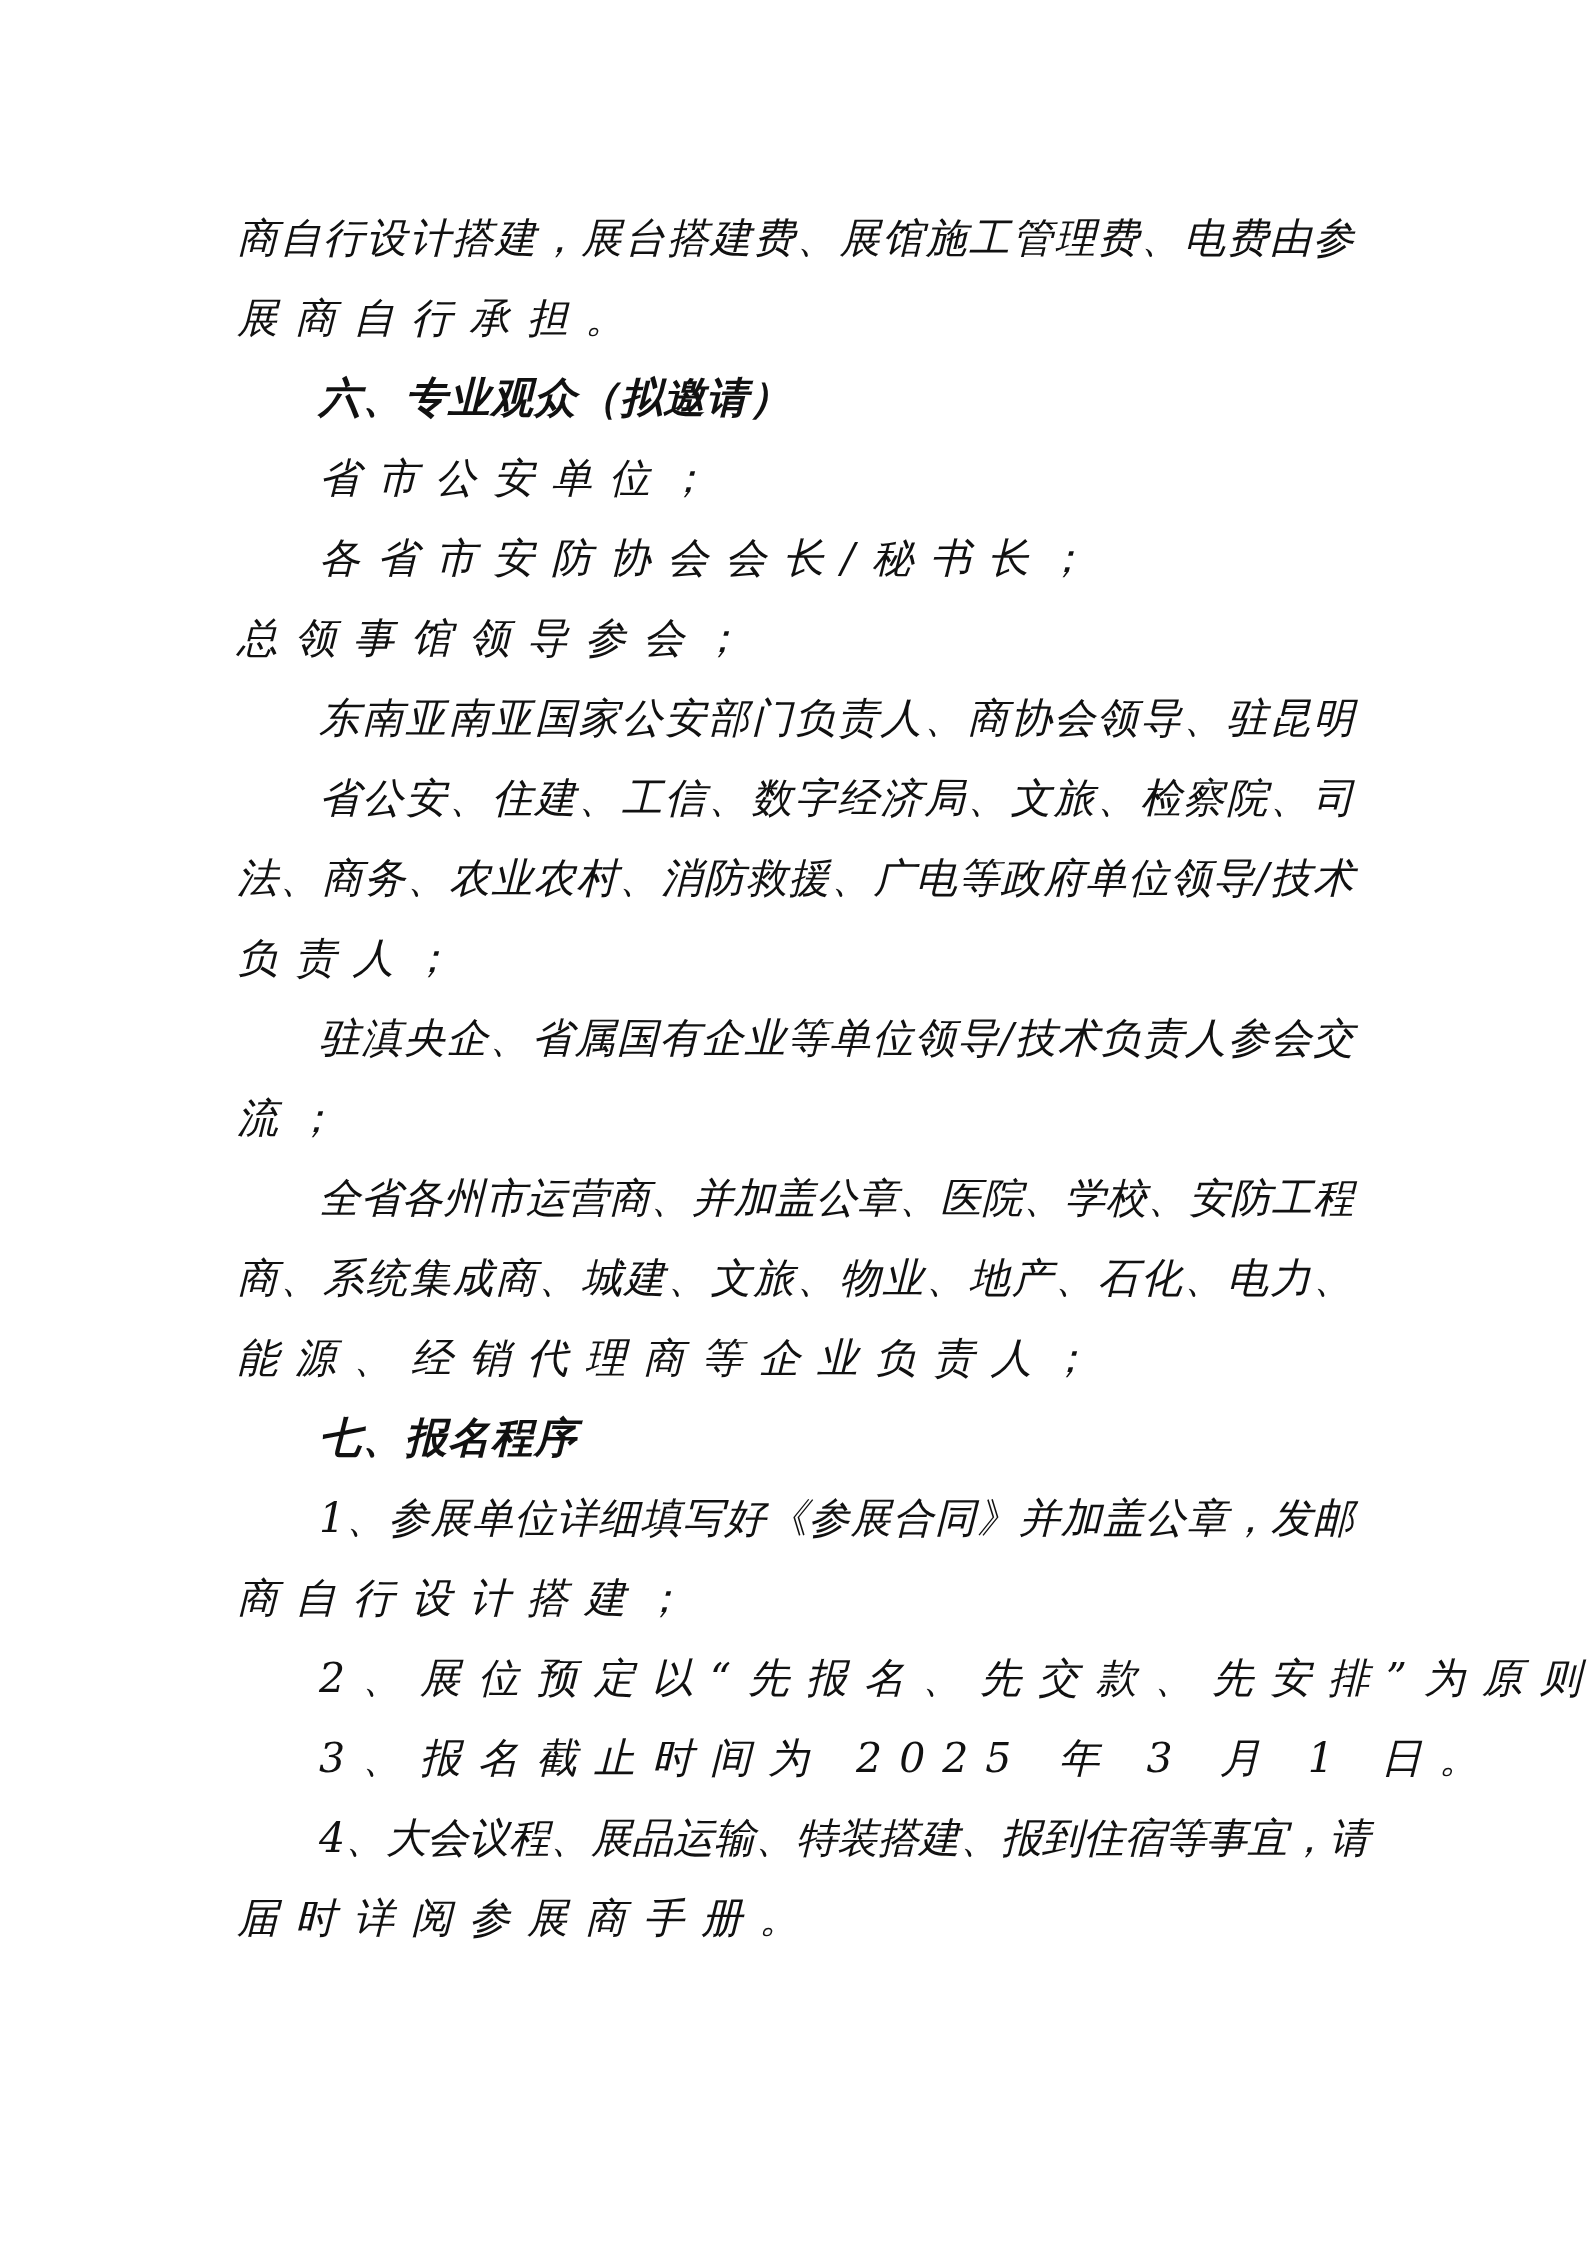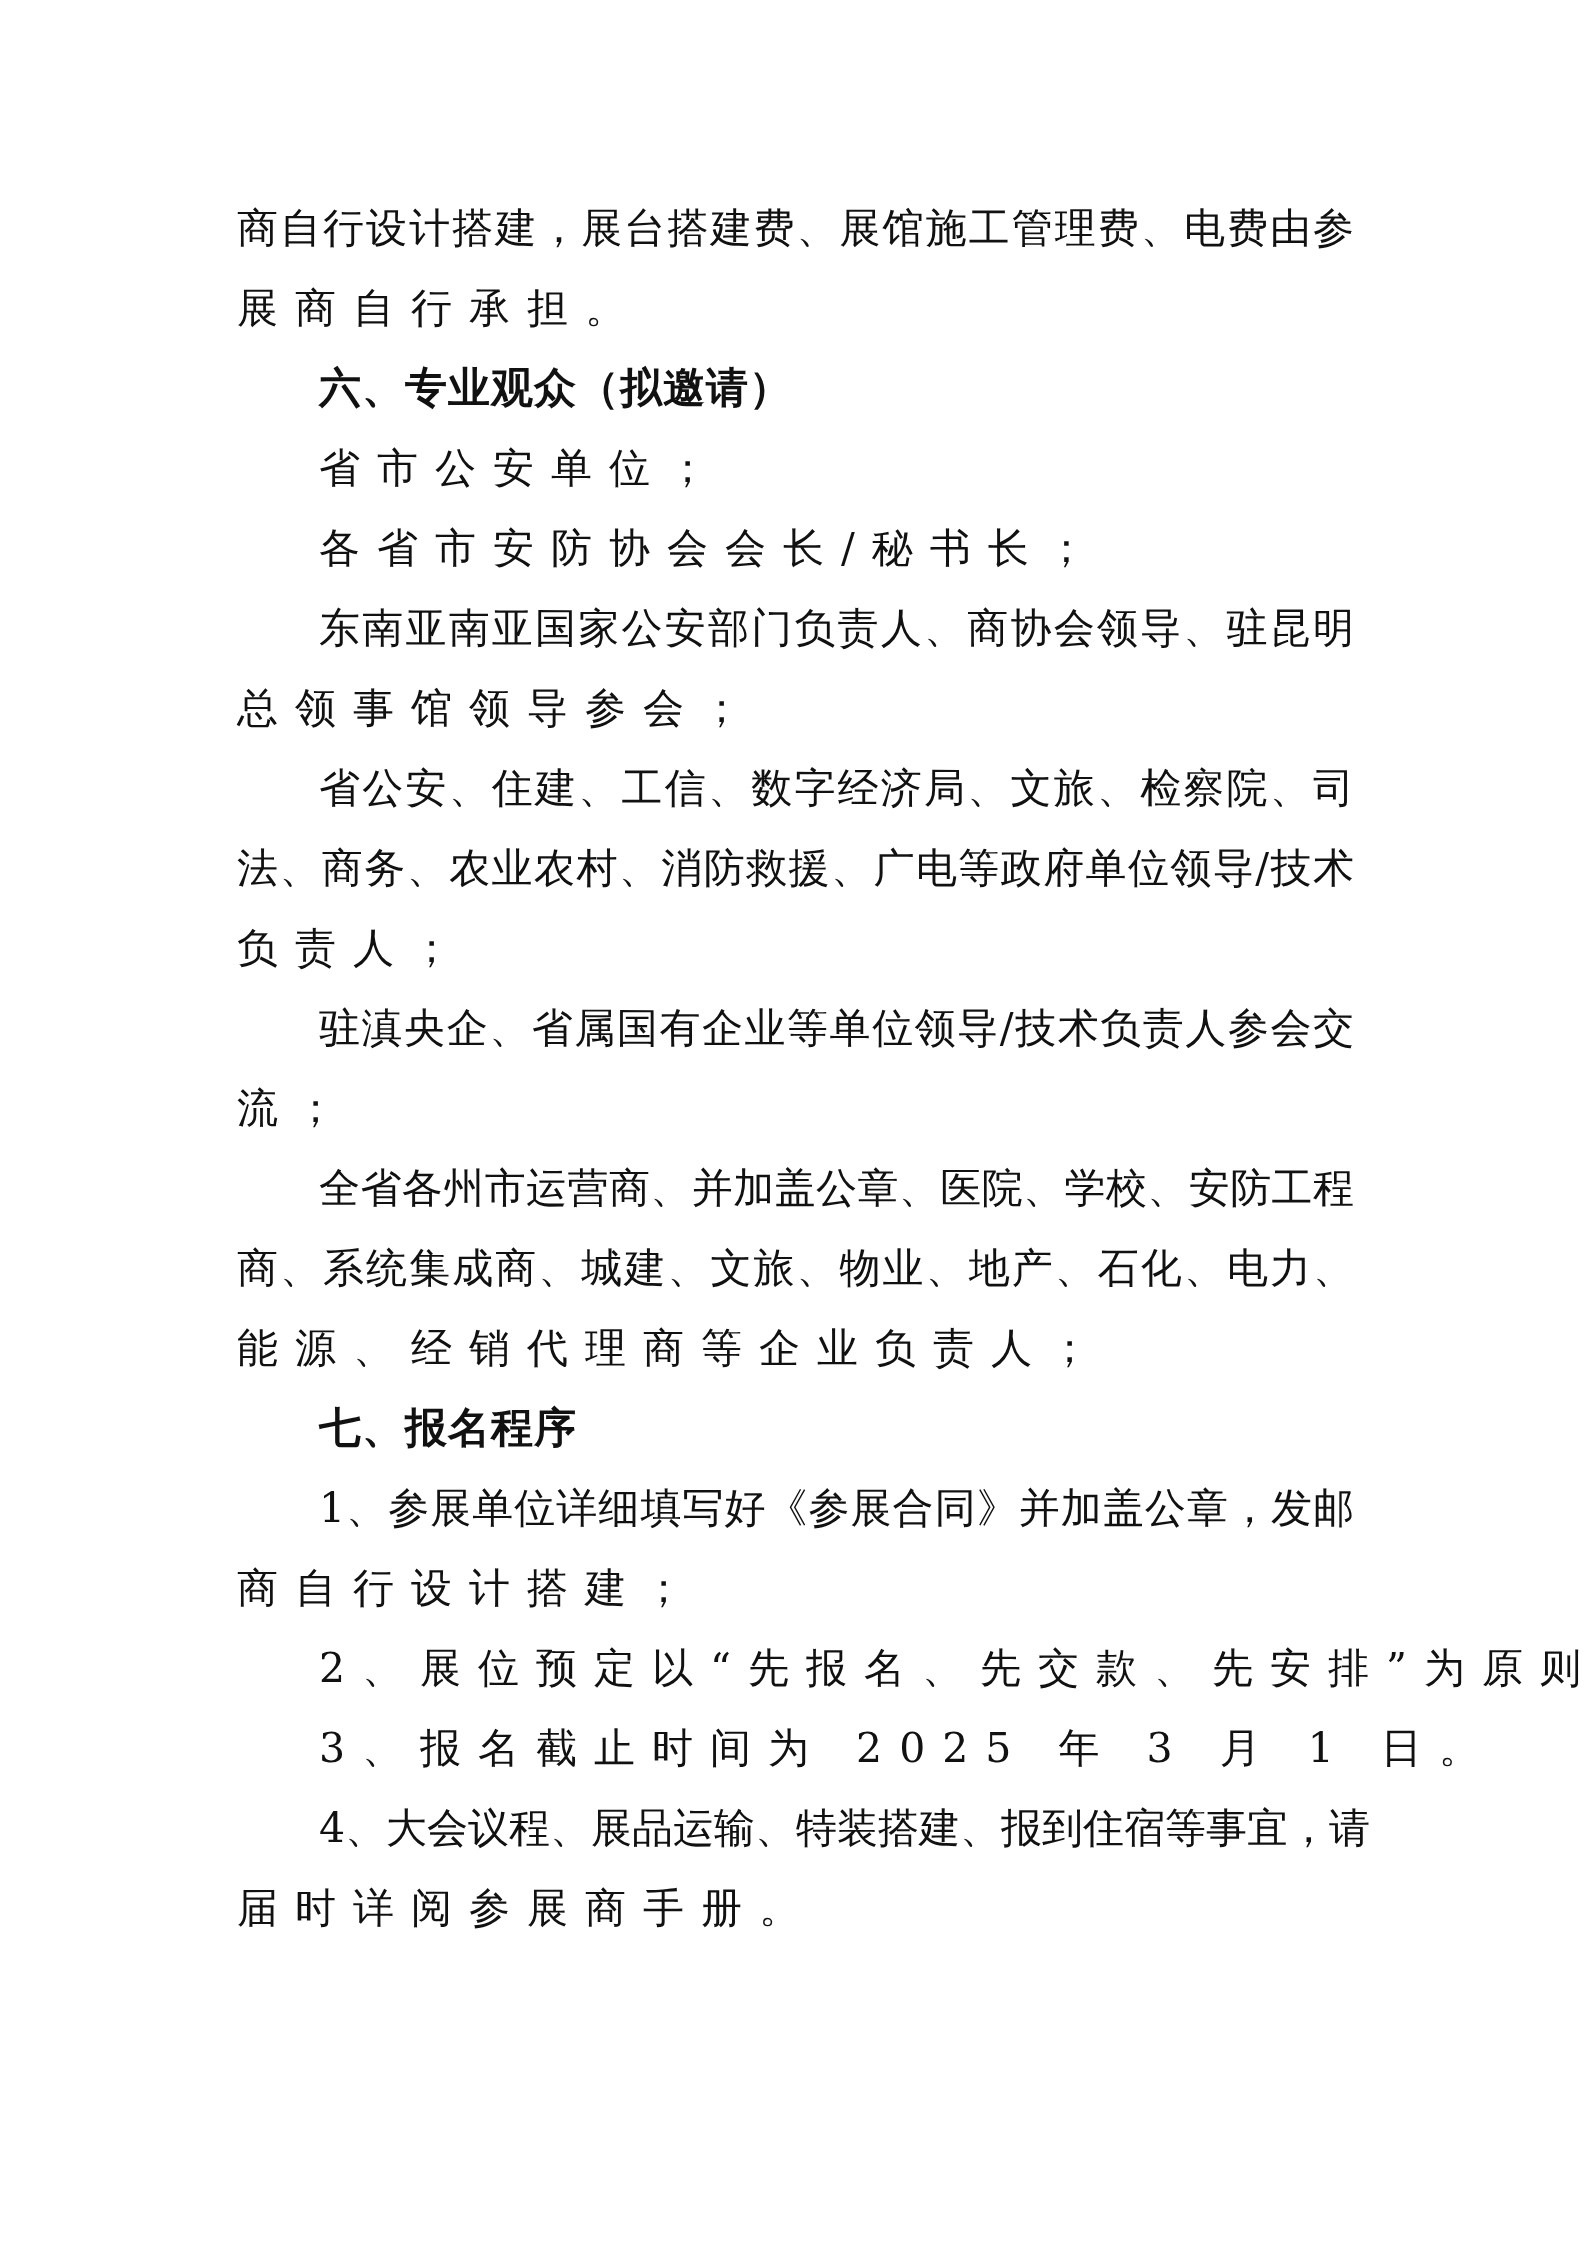--- a/index.html
+++ b/index.html
@@ -11,22 +11,23 @@
       width: 1587px;
       height: 2245px;
       position: relative;
       overflow: hidden;
       color: #111111;
       font-family: "DejaVu Serif", "Liberation Serif", serif;
     }
     .page {
       position: absolute;
       left: 237px;
-      top: 188px;
+      top: 198px;
       width: 1117px;
+      font-style: italic;
     }
     .line {
       height: 80px;
       line-height: 80px;
       font-size: 41px;
       white-space: nowrap;
       overflow: visible;
       letter-spacing: 0;
     }
     .line.full {
@@ -52,22 +53,22 @@
 <div class="page">
 
   <div class="line full">商自行设计搭建，展台搭建费、展馆施工管理费、电费由参</div>
   <div class="line open">展商自行承担。</div>
 
   <div class="line indent heading">六、专业观众（拟邀请）</div>
 
   <div class="line indent open">省市公安单位；</div>
   <div class="line indent open">各省市安防协会会长/秘书长；</div>
 
+  <div class="line open">总领事馆领导参会；</div>
   <div class="line indent full">东南亚南亚国家公安部门负责人、商协会领导、驻昆明</div>
-  <div class="line open">总领事馆领导参会；</div>
 
   <div class="line indent full">省公安、住建、工信、数字经济局、文旅、检察院、司</div>
   <div class="line full">法、商务、农业农村、消防救援、广电等政府单位领导/技术</div>
   <div class="line open">负责人；</div>
 
   <div class="line indent full">驻滇央企、省属国有企业等单位领导/技术负责人参会交</div>
   <div class="line open">流；</div>
 
   <div class="line indent full">全省各州市运营商、并加盖公章、医院、学校、安防工程</div>
   <div class="line full">商、系统集成商、城建、文旅、物业、地产、石化、电力、</div>

